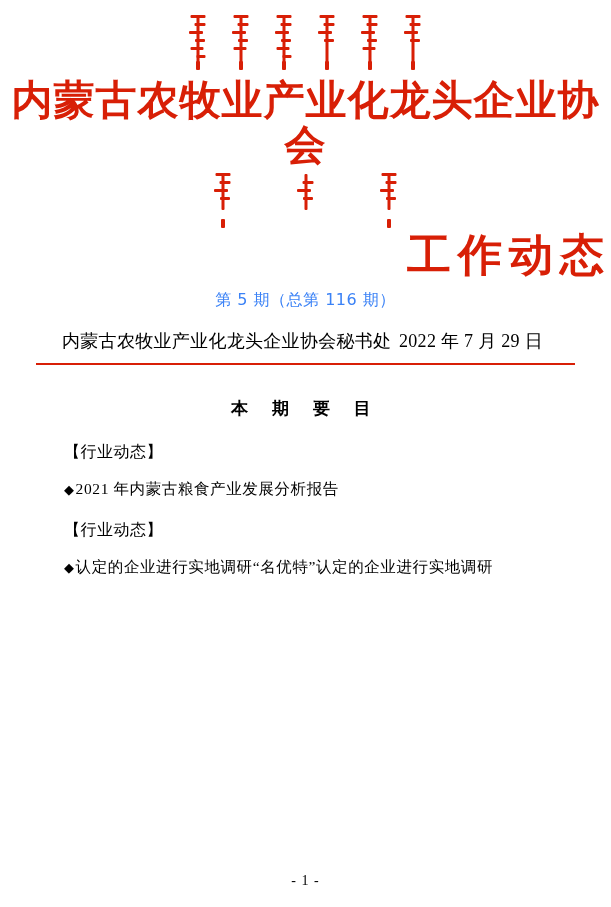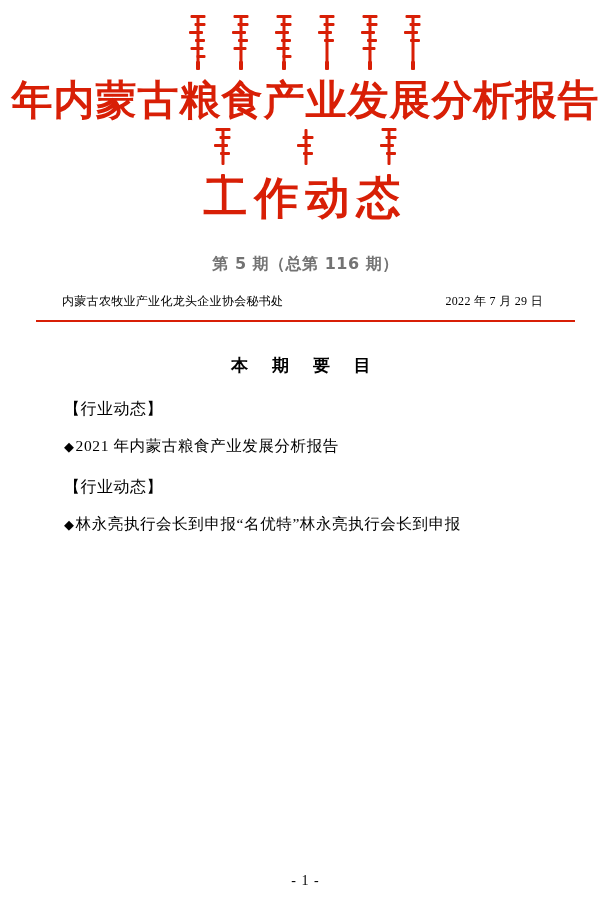--- a/index.html
+++ b/index.html
@@ -84,44 +84,45 @@
     font-family: "DejaVu Sans", "Liberation Sans", sans-serif;
     font-weight: bold;
     color: #d81f06;
     font-size: 41px;
     letter-spacing: 1px;
     line-height: 1.1;
     margin-top: 6px;
   }
 
   .title-sub {
-    font-family: Liberation Mono, monospace;
+    font-family: Liberation Serif, serif;
     font-weight: bold;
     color: #d81f06;
     font-size: 44px;
     letter-spacing: 7px;
     line-height: 1.1;
-    margin-top: 2px;
+    margin-top: 12px;
+    text-align: right;
   }
 
   .issue-line {
-    margin-top: 29px;
+    margin-top: 9px;
     font-family: "DejaVu Sans", "Liberation Sans", sans-serif;
     font-size: 16px;
-    font-weight: bold;
-    color: #737373;
+    font-weight: normal;
+    color: #3b82f6;
     letter-spacing: 0.5px;
   }
 
   .byline {
     display: flex;
     justify-content: space-between;
     align-items: baseline;
     margin: 18px 62px 10px 62px;
-    font-size: 12px;
+    font-size: 18px;
     letter-spacing: 0.3px;
   }
   .byline .org { text-align: left; }
   .byline .date { text-align: left; padding-right: 6px; }
 
   .red-rule {
     margin: 9px 36px 0 36px;
     height: 2px;
     background: #d81f06;
   }
@@ -227,21 +228,21 @@
       <span class="mong-word">
         <i class="spine"></i>
           <i class="t1"></i>
           <i class="t2"></i>
           <i class="t3"></i>
           <i class="t4"></i>
           <i class="tail"></i>
       </span>
     </div>
 
-    <div class="title-main">年内蒙古粮食产业发展分析报告</div>
+    <div class="title-main">内蒙古农牧业产业化龙头企业协会</div>
 
     <div class="mongolian-row secondary">
       <span class="mong-word">
         <i class="spine"></i>
           <i class="t1"></i>
           <i class="t2"></i>
           <i class="t3"></i>
           <i class="t4"></i>
           <i class="tail"></i>
       </span>
@@ -277,20 +278,20 @@
 
   <div class="content">
 
     <div class="cat-title">【行业动态】</div>
     <div class="entry">
       <span class="bullet">◆</span><span>2021 年内蒙古粮食产业发展分析报告</span>
     </div>
 
     <div class="cat-title">【行业动态】</div>
     <div class="entry">
-      <span class="bullet">◆</span><span>林永亮执行会长到申报“名优特”林永亮执行会长到申报</span>
+      <span class="bullet">◆</span><span>认定的企业进行实地调研“名优特”认定的企业进行实地调研</span>
     </div>
 
   </div>
 
   <div class="footer-page">- 1 -</div>
 
 </div>
 
 </body></html>

